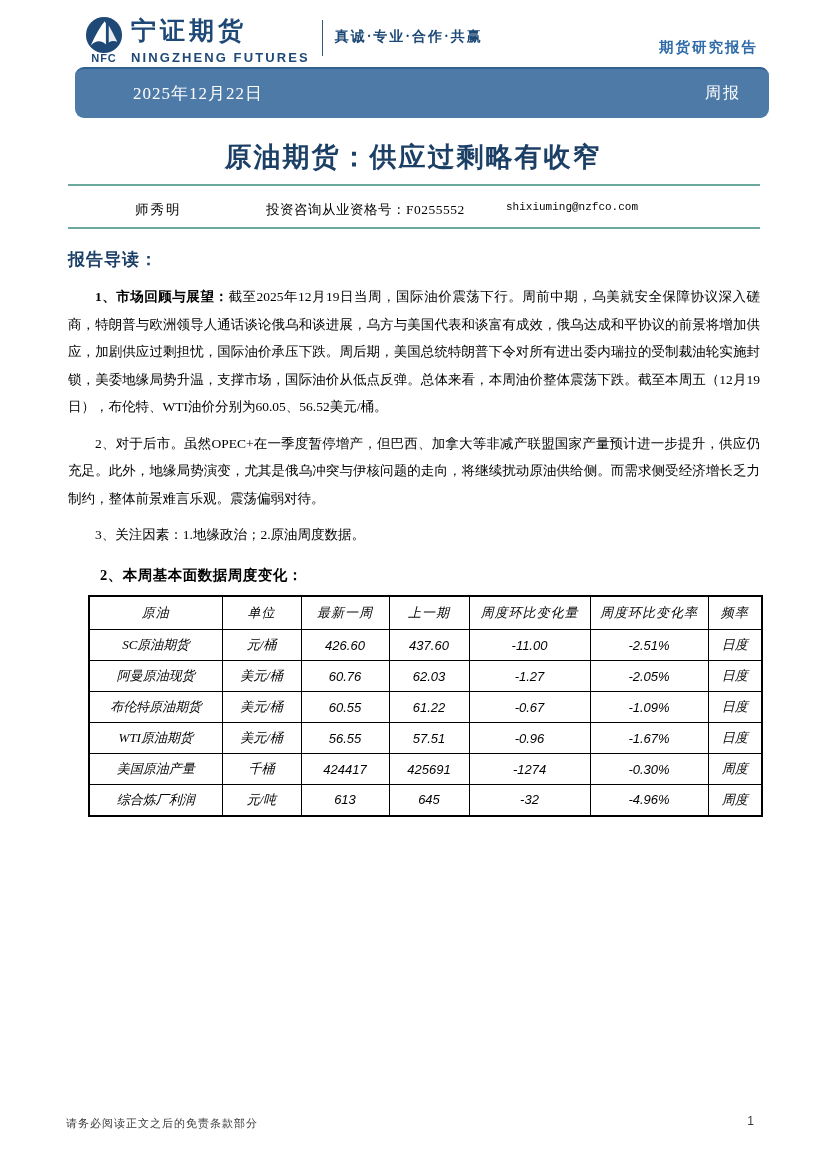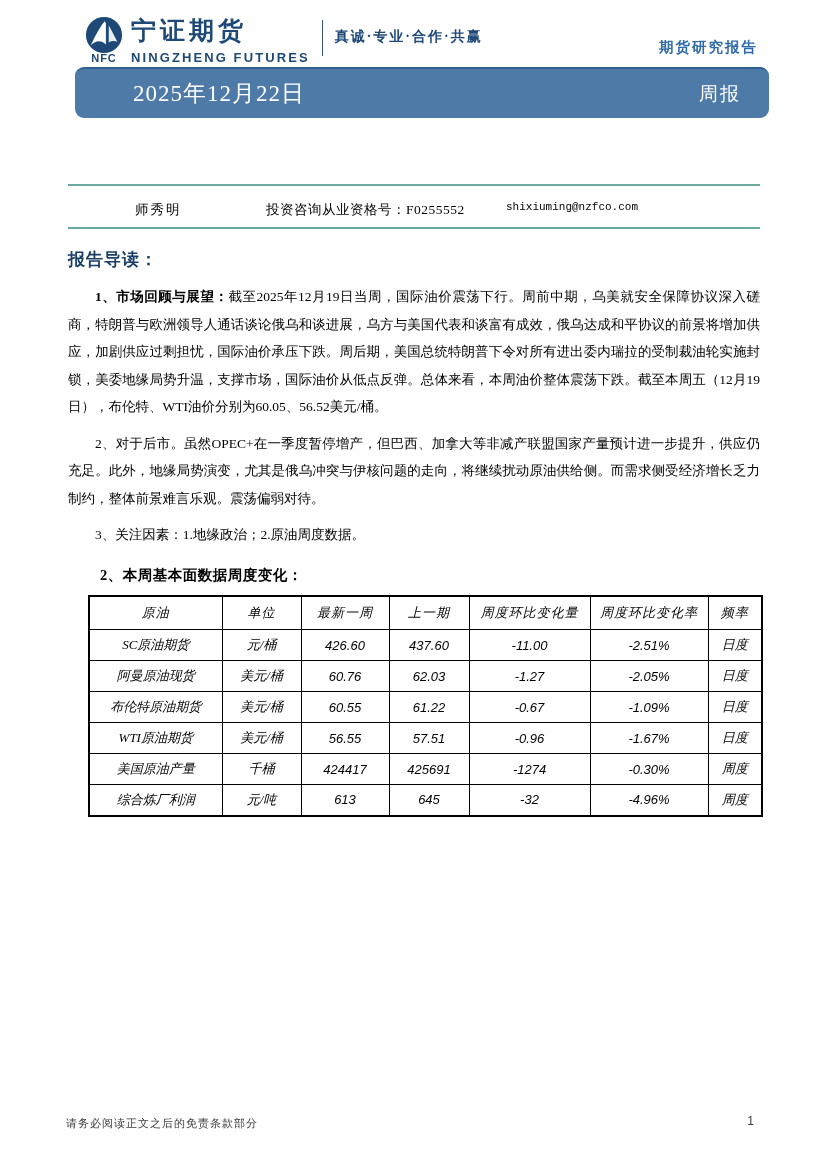--- a/index.html
+++ b/index.html
@@ -22,22 +22,22 @@
   .slogan { font-size:14px; font-weight:bold; color:#1e4977; margin-top:12px; letter-spacing:2px; }
   .report-type { position:absolute; right:68px; top:38px; font-size:14.5px; font-weight:bold; color:#2f6ba8; letter-spacing:2px; }
 
   
   .banner {
     position:absolute; left:75px; top:67px; width:694px; height:51px;
     background:#4e7aa8; border-radius:9px; border-top:2px solid #30608f;
     display:flex; align-items:center; justify-content:space-between;
     color:#ffffff;
   }
-  .banner-date { margin-left:58px; font-size:23px; letter-spacing:1px; }
-  .banner-period { margin-right:28px; font-size:19px; letter-spacing:2px; }
+  .banner-date { margin-left:58px; font-size:17px; letter-spacing:1px; }
+  .banner-period { margin-right:28px; font-size:16px; letter-spacing:2px; }
 
   
   .doc-title {
     position:absolute; left:0; top:139px; width:100%;
     text-align:center; font-size:27px; font-weight:bold; color:#1c3f66; letter-spacing:2px;
   }
   .rule { position:absolute; left:68px; width:692px; height:2px; background:#6aa99c; }
   .rule-1 { top:184px; }
   .rule-2 { top:227px; }
   .author-row { position:absolute; left:68px; top:199px; width:692px; height:22px; font-size:13.5px; color:#000; }
@@ -89,20 +89,21 @@
     <div class="logo-divider"></div>
     <span class="slogan">真诚·专业·合作·共赢</span>
   </div>
   <div class="report-type">期货研究报告</div>
 
   <div class="banner">
     <span class="banner-date">2025年12月22日</span>
     <span class="banner-period">周报</span>
   </div>
 
+  <div class="doc-title">原油期货：供应过剩略有收窄</div>
   <div class="rule rule-1"></div>
   <div class="author-row">
     <span class="author-name">师秀明</span>
     <span class="author-qual">投资咨询从业资格号：F0255552</span>
     <span class="author-email">shixiuming@nzfco.com</span>
   </div>
   <div class="rule rule-2"></div>
 
   <div class="content">
     <div class="lead-heading">报告导读：</div>

